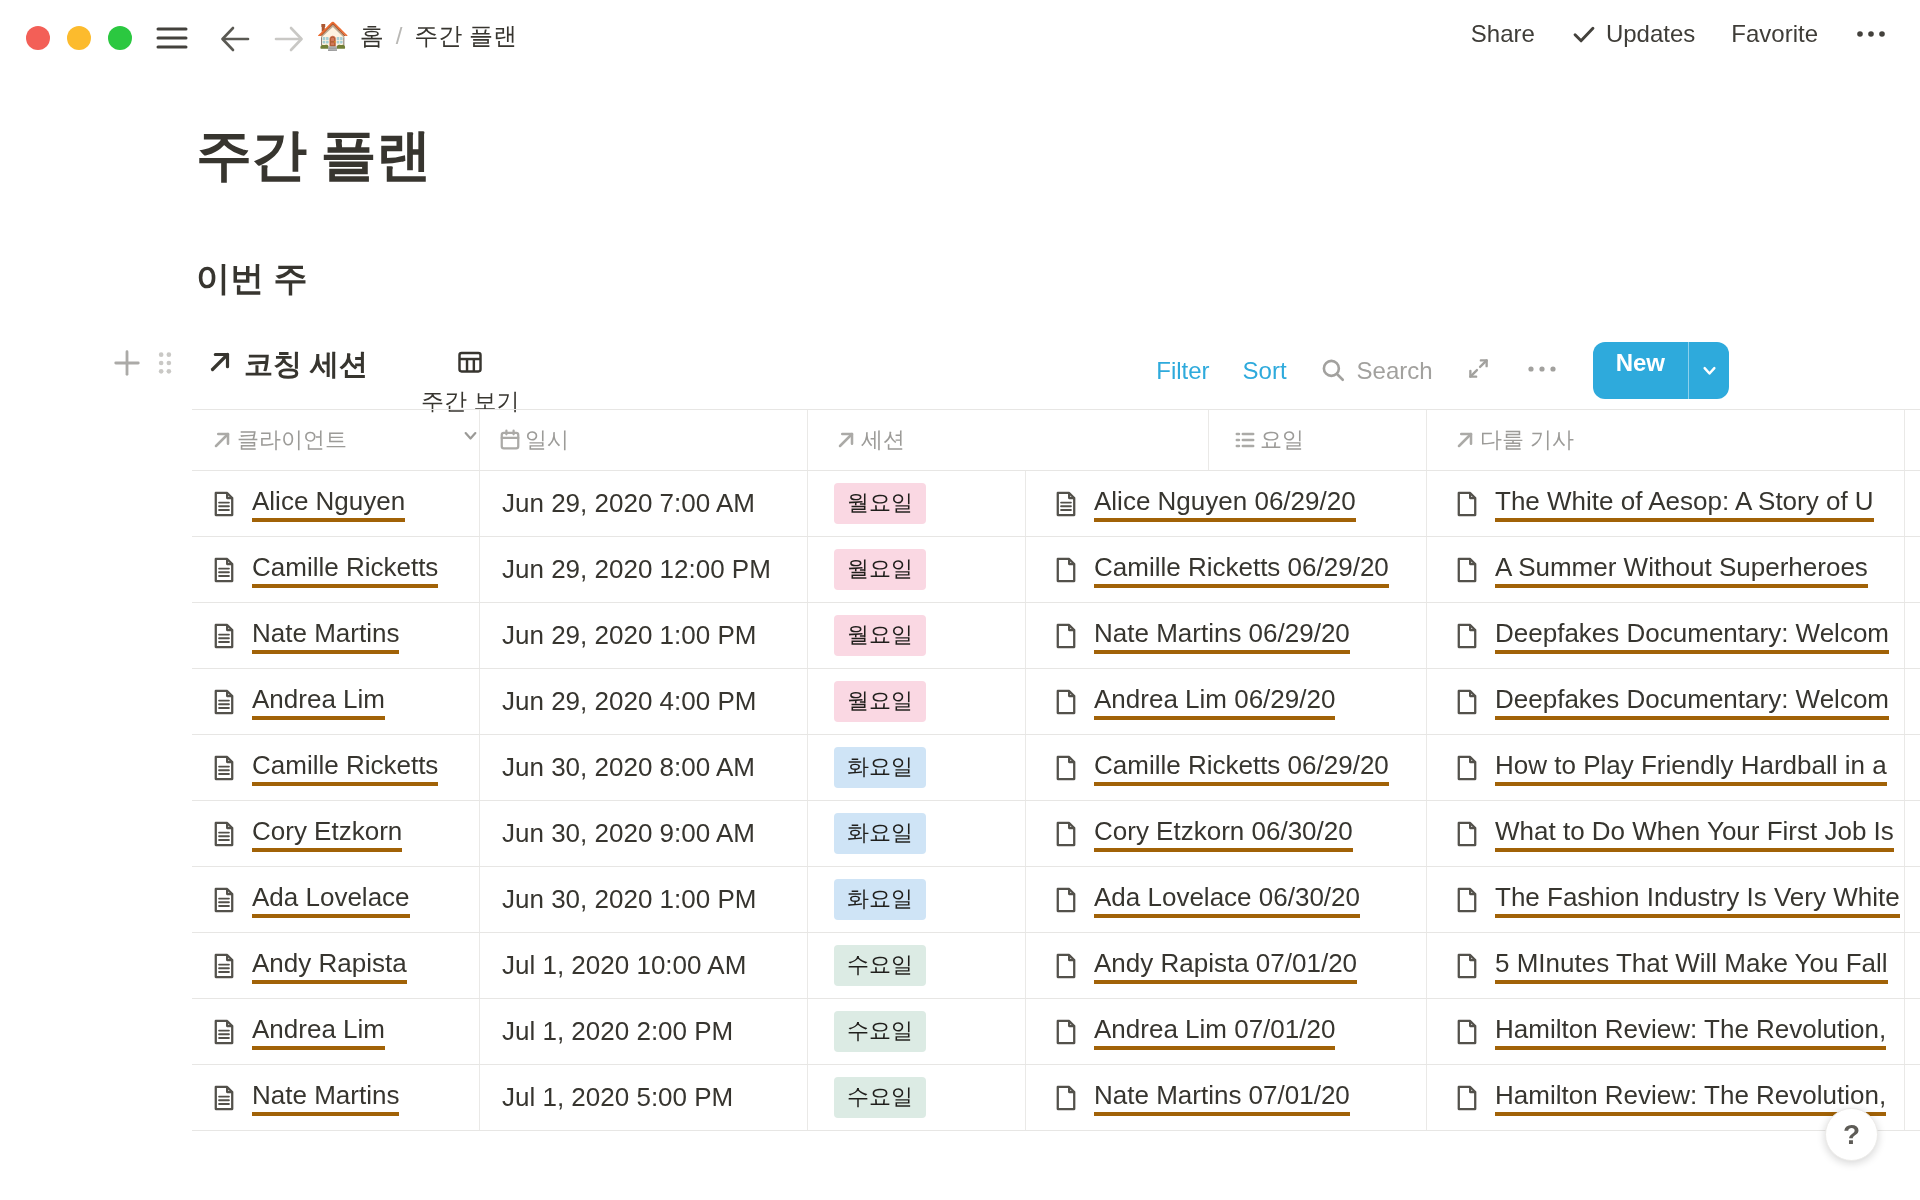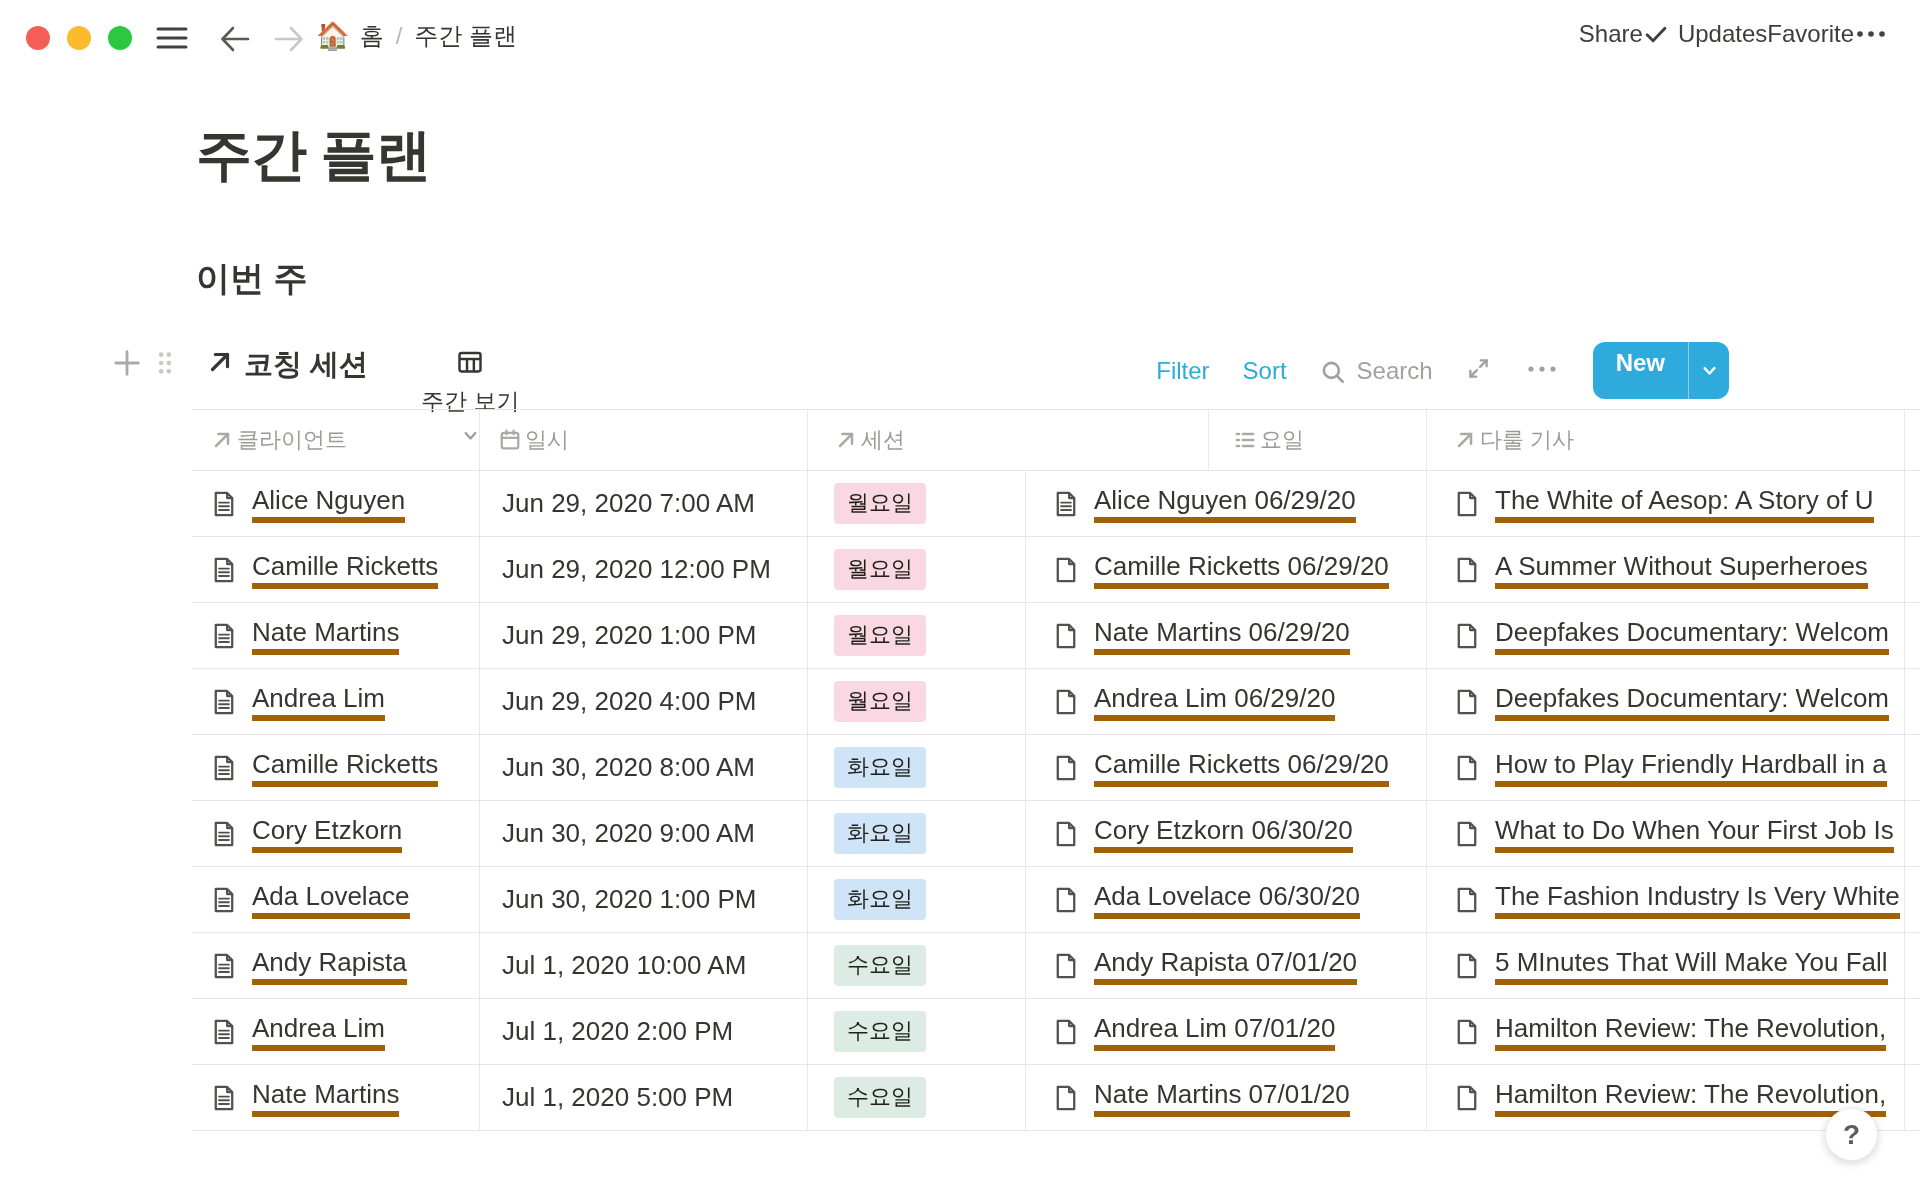--- a/index.html
+++ b/index.html
@@ -13,38 +13,38 @@
   .tl.yellow { left:67px;  background:#FCBB2D; }
   .tl.green  { left:108px; background:#2BC840; }
   .icon-abs { position:absolute; display:flex; align-items:center; justify-content:center; }
   .hamburger { top:24px; left:156px; width:32px; height:28px; cursor:pointer; }
   .nav-back { top:22px; left:218px; width:34px; height:34px; cursor:pointer; }
   .nav-fwd  { top:22px; left:272px; width:34px; height:34px; }
   .breadcrumb { position:absolute; top:20px; left:316px; display:flex; align-items:center; font-size:24px; }
   .breadcrumb .emoji { font-size:27px; margin-right:10px; }
   .breadcrumb .crumb { color:#37352F; cursor:pointer; }
   .breadcrumb .sep { color:#B9B8B5; padding:0 12px; }
-  .top-actions { position:absolute; top:20px; right:32px; display:flex; align-items:center; 
+  .top-actions { position:absolute; top:20px; right:32px; display:flex; align-items:center; gap:36px;
                  font-size:24px; color:#3F3D38; }
   .top-actions > * { cursor:pointer; display:flex; align-items:center; gap:9px; }
 
   
   .page-title { position:absolute; top:118px; left:196px; font-size:56px; font-weight:700; letter-spacing:-1px; }
   .section-heading { position:absolute; top:256px; left:196px; font-size:34px; font-weight:700; }
 
   
   .coll-bar { position:absolute; top:340px; left:0; width:1920px; height:46px; }
   .plus-handle { position:absolute; top:8px; left:112px; display:flex; align-items:center; gap:14px; }
   .coll-arrow { position:absolute; top:7px; left:205px; }
   .coll-title { position:absolute; top:5px; left:244px; font-size:29px; font-weight:700; cursor:pointer; }
   .view-switch { position:absolute; top:8px; left:421px; display:flex; align-items:center; gap:10px; cursor:pointer;flex-direction:column; }
   .view-label { font-size:23px; font-weight:500; color:#37352F; }
   .coll-right { position:absolute; top:2px; right:191px; display:flex; align-items:center; gap:33px; }
   .lnk-blue { font-size:24px; color:#2EAADC; cursor:pointer; }
-  .search-group { display:flex; align-items:flex-end; gap:11px; cursor:text; }
+  .search-group { display:flex; align-items:flex-start; gap:11px; cursor:text; }
   .search-group .ph { font-size:24px; color:#A2A19E; }
   .new-btn { display:flex; align-items:stretch; height:57px; background:#2EAADC; border-radius:12px;
              overflow:hidden; cursor:pointer; }
   .new-main { color:#fff; font-size:24px; font-weight:600; line-height:41px; padding:0 23px; }
   .new-chevron { width:41px; display:flex; align-items:center; justify-content:center;
                  border-left:1px solid rgba(255,255,255,.45); }
 
   
   .table { position:absolute; top:409px; left:192px; width:1728px; }
   .thead { display:flex; height:62px; border-top:1px solid #E7E6E4; border-bottom:1px solid #E7E6E4; }
@@ -53,21 +53,21 @@
           border-right:1px solid #EAE9E7; }
   .c-client  { width:288px; padding-left:18px; gap:14px; }
   .c-date    { width:328px; padding-left:22px; }
   .c-day     { width:218px; padding-left:26px; }
   .c-session { width:401px; padding-left:26px; gap:14px; }
   .c-article { width:478px; padding-left:26px; gap:14px; }
   .c-stub    { width:15px; border-right:none; }
   .thead .cell { gap:3px; cursor:pointer; }
   .hlabel { font-size:22px; color:#9C9B98; }
   .cell-text { font-size:26px; color:#37352F; }
-  .link { font-size:26px; color:#37352F; border-bottom:6px solid #a16207; padding-bottom:1px; cursor:pointer; }
+  .link { font-size:26px; color:#37352F; border-bottom:4px solid #a16207; padding-bottom:1px; cursor:pointer; }
   .picon { flex:0 0 auto; display:flex; }
   .chip { display:inline-block; font-size:22px; color:#1F1E1B; line-height:1;
           padding:9px 13px 10px; border-radius:4px; cursor:pointer; }
   .chip-pink  { background:#FAD8E3; }
   .chip-blue  { background:#CFE4F6; }
   .chip-green { background:#DCEBE4; }
 
   
   .help-btn { position:absolute; top:1108px; left:1825px; width:53px; height:53px; border-radius:50%;
               background:#fff; border:1px solid #ECEBE9; box-shadow:0 2px 8px rgba(15,15,15,.18);

